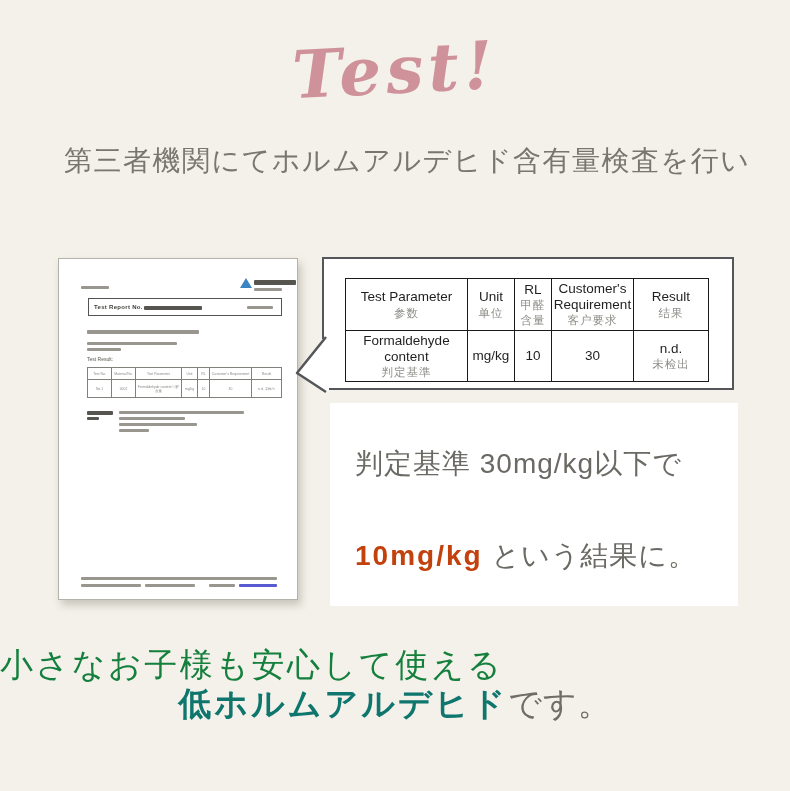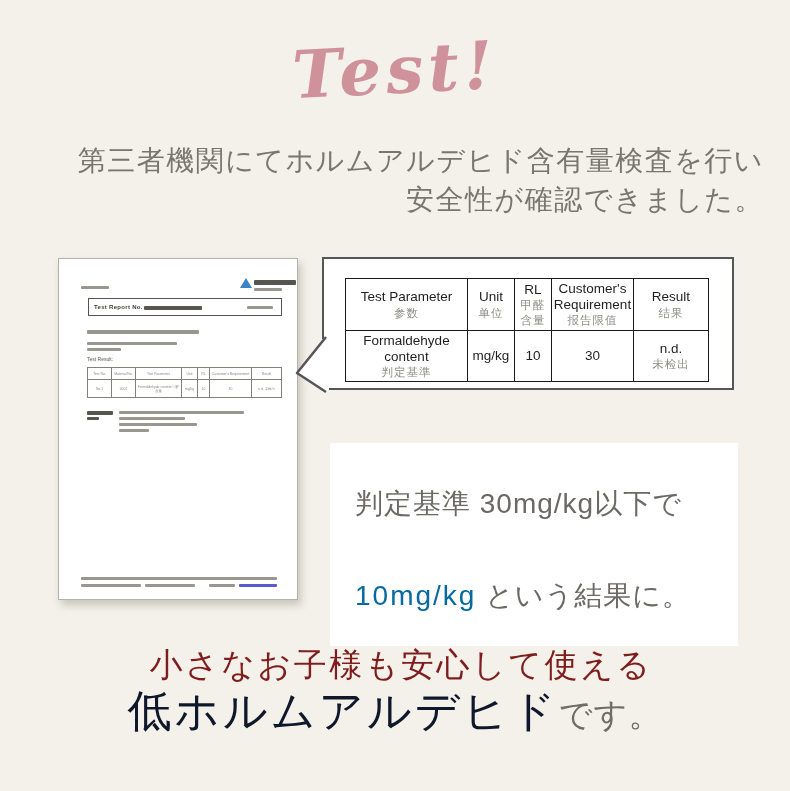--- a/index.html
+++ b/index.html
@@ -17,21 +17,21 @@
     font-family:"DejaVu Serif", serif;
     font-style:italic;font-weight:bold;
     font-size:66px;line-height:1.1;
     color:#cf929b;letter-spacing:5px;
     transform:rotate(-3deg);
   }
   
   .intro{
     position:absolute;left:64px;top:141px;width:700px;
     font-size:28px;line-height:39px;
-    color:#78766f;letter-spacing:1.5px;text-align:right;
+    color:#78766f;letter-spacing:1.5px;
   }
   
   .document{
     position:absolute;left:58px;top:258px;width:240px;height:342px;
     background:#ffffff;border:1px solid #b5b2aa;box-sizing:border-box;
     box-shadow:3px 5px 8px rgba(100,95,80,.30);
   }
   .bar{position:absolute;height:3px;background:#98968f;border-radius:1px;filter:blur(.5px);}
   .bar.dark{background:#57554f;}
   .bar.blue{background:#5a5ad0;}
@@ -81,51 +81,49 @@
     padding:2px 1px;
     font-size:13.5px;font-weight:normal;color:#1f1f1f;line-height:1.15;
   }
   .callout-table thead tr{height:52px;}
   .callout-table tbody tr{height:42px;}
   .cn{display:block;font-size:11.5px;color:#8d8d88;letter-spacing:1px;line-height:1.25;margin-top:1px;}
   
   .info-box{
     position:absolute;left:330px;top:403px;width:408px;height:203px;
     background:#ffffff;
-    margin-top:40px;
   }
   .info-text{
     position:absolute;left:25px;top:38px;
     font-size:28px;line-height:46px;color:#6b6964;letter-spacing:1px;
     white-space:nowrap;
   }
-  .highlight-pink{color:#0369a1;font-weight:normal;letter-spacing:2px;}
+  .highlight-pink{color:#c2410c;font-weight:bold;letter-spacing:2px;}
   
   .footer-line1{
     position:absolute;left:0;right:0;top:643px;
-    text-align:center;font-size:33px;color:#7f1d1d;letter-spacing:2.5px;padding-left:12px;
+    text-align:left;font-size:33px;color:#15803d;letter-spacing:2.5px;
   }
   .footer-line2{
     position:absolute;left:0;right:0;top:682px;
     text-align:center;font-size:33px;color:#6f6d68;letter-spacing:1px;
   }
   .footer-line2 .big-pink{
-    font-size:44px;font-weight:normal;color:#0f172a;letter-spacing:3px;
+    font-size:33px;font-weight:bold;color:#0f766e;letter-spacing:3px;
   }
 </style>
 </head>
 <body>
 
 <div class="page">
 
   <div class="test-heading">Test!</div>
 
   <div class="intro">
     <span>第三者機関にてホルムアルデヒド含有量検査を行い</span><br>
-    <span>安全性が確認できました。</span>
   </div>
 
   <div class="document">
     <div class="bar" style="left:22px;top:27px;width:28px;"></div>
     <div class="logo-tri"></div>
     <div class="bar dark" style="left:195px;top:21px;width:42px;height:5px;"></div>
     <div class="bar" style="left:195px;top:29px;width:28px;"></div>
 
     <div class="title-box">
       <span class="report-title">Test Report No.</span>
@@ -210,21 +208,21 @@
           <th>
             <span>Unit</span>
             <span class="cn">单位</span>
           </th>
           <th>
             <span>RL</span>
             <span class="cn">甲醛含量</span>
           </th>
           <th>
             <span>Customer's Requirement</span>
-            <span class="cn">报告限值</span>
+            <span class="cn">客户要求</span>
           </th>
           <th>
             <span>Result</span>
             <span class="cn">结果</span>
           </th>
         </tr>
       </thead>
       <tbody>
         <tr>
           <td>

